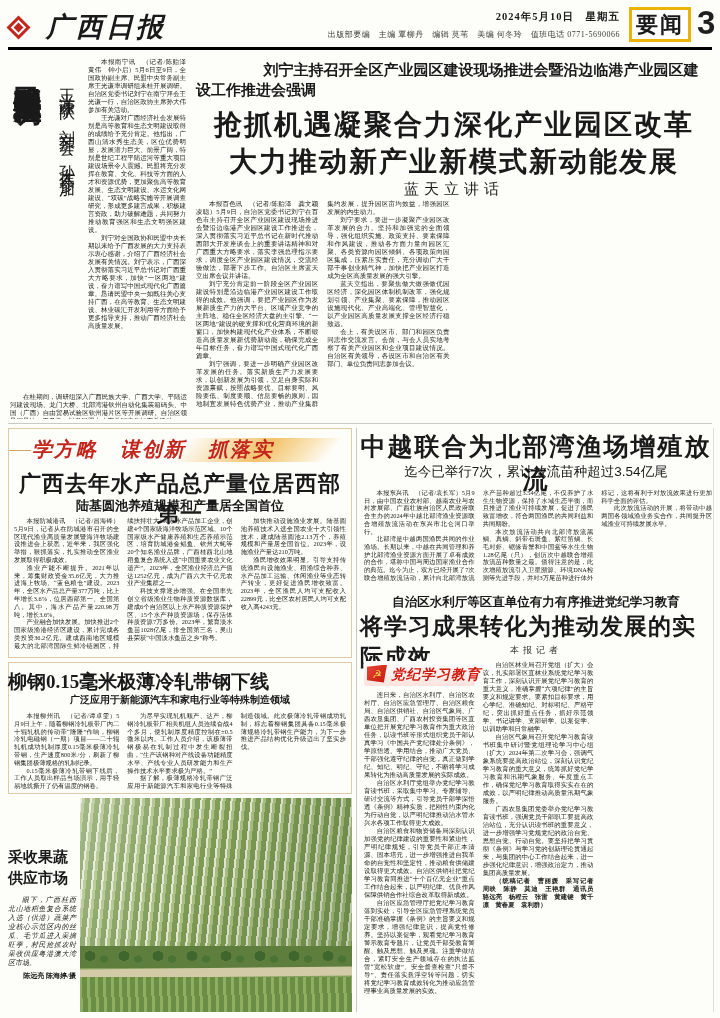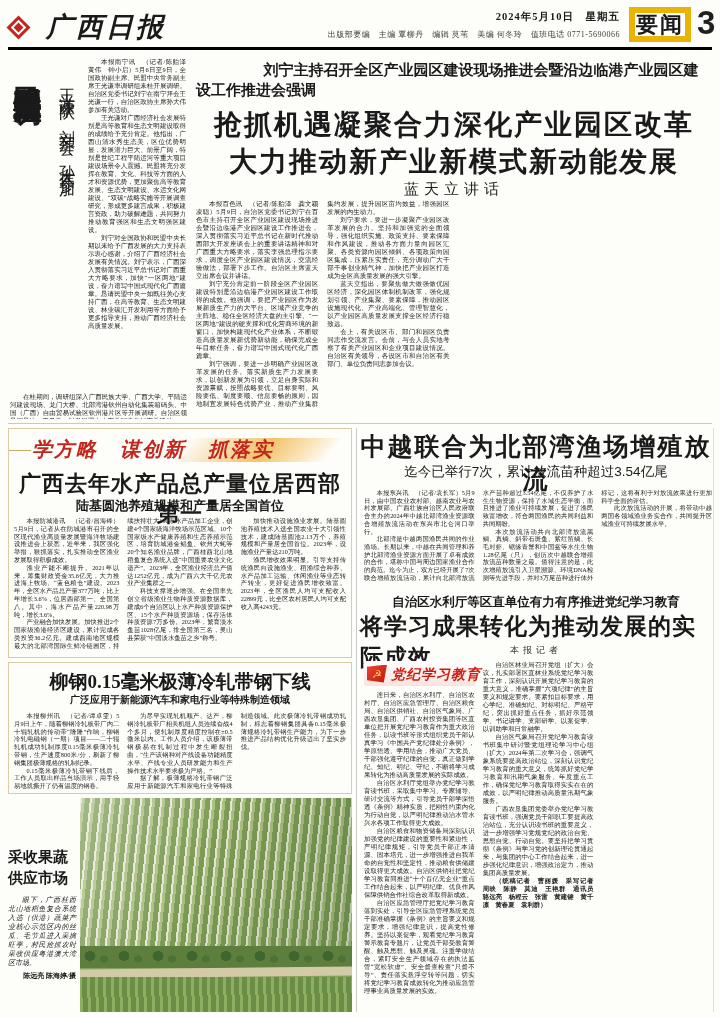--- a/index.html
+++ b/index.html
@@ -14,21 +14,21 @@
   .abs { position:absolute; }
 
   
   .masthead-logo { left:10px; top:9px; display:flex; align-items:center; gap:19px; }
   .diamond { width:17px; height:17px; background:#c3261d; transform:rotate(45deg); position:relative; flex:0 0 auto; }
   .diamond::after { content:""; position:absolute; inset:3px; border:2px solid #fff; background:#c3261d; }
   .logo-text { font-size:27px; font-weight:bold; letter-spacing:3px; font-style:italic; }
   .masthead-right { right:100px; top:10px; width:340px; text-align:right; }
   .date-line { font-size:10.5px; font-weight:bold; letter-spacing:1px; }
   .credits-line { font-size:8px; color:#3a3a3a; margin-top:5px; letter-spacing:.5px; }
-  .section-box { left:629px; top:7px; width:62px; height:35px; border:6px solid #eab308;
+  .section-box { left:629px; top:7px; width:62px; height:35px; border:3px solid #eab308;
     display:flex; align-items:center; justify-content:center;
     font-family:"Liberation Sans","DejaVu Sans",sans-serif; font-weight:900; font-size:22px; letter-spacing:2px; background:#fff; }
   .page-num { left:697px; top:4px; font-family:"Liberation Sans","DejaVu Sans",sans-serif; font-weight:bold; font-size:33px; color:#1f1f1f; }
   .header-rule { left:8px; top:47px; width:704px; height:3px; background:#000; }
 
   
   .bt { font-size:6.5px; line-height:8px; text-align:justify; color:#222; overflow:hidden; column-fill:auto; }
   .bt p { text-indent:2em; margin:0; }
 
   
@@ -82,21 +82,21 @@
     background:linear-gradient(180deg,#ffffff, #fbe3dd); border-radius:2px; padding:2px 3px;
     break-inside:avoid; }
   .badge-flag { width:20px; height:18px; flex:0 0 auto; background:linear-gradient(135deg,#e8463a,#c01808);
     clip-path:polygon(0 12%, 100% 0, 84% 100%, 0 88%);
     display:flex; align-items:center; justify-content:center; color:#ffd34d; font-size:11px; }
   .badge-text { font-family:"Liberation Sans","DejaVu Sans",sans-serif; font-weight:900; font-style:italic;
     font-size:14px; color:#cf1c12; letter-spacing:1px; white-space:nowrap; }
 
   
   .liugang-box { left:8px; top:662px; width:344px; height:132px; border:1px solid #dccba6; }
-  .lg-headline { left:8px; top:669px; width:344px; text-align:center; font-weight:bold; font-size:19px; }
+  .lg-headline { left:8px; top:669px; width:344px; text-align:left; font-weight:bold; font-size:19px; }
   .lg-sub { left:8px; top:693px; width:344px; text-align:center;
     font-family:"Liberation Sans","DejaVu Sans",sans-serif; font-weight:bold; font-size:10px; }
   .lg-body { left:14px; top:712px; width:332px; height:78px; column-count:3; column-gap:8px; font-size:6.3px; line-height:7.8px; }
 
   
   .photo-caption-col { left:8px; top:800px; width:68px; height:212px; padding-top:46px; }
   .photo-title { font-family:"Liberation Sans","DejaVu Sans",sans-serif; font-weight:900; font-size:15px; line-height:21px; }
   .photo-caption { margin-top:8px; font-size:7px; line-height:9px; font-style:italic; text-align:justify; }
   .photo-caption p { text-indent:2em; }
   .photo-credit { margin-top:4px; font-size:7px; font-weight:bold; text-align:right; line-height:9px; }

